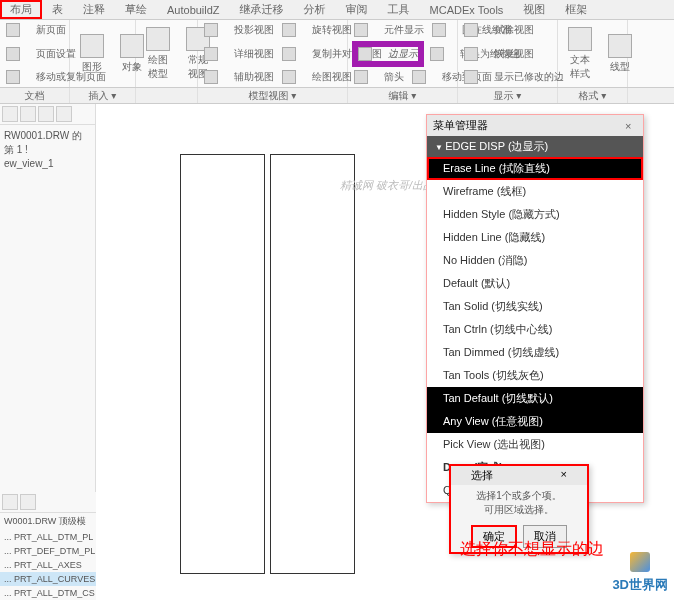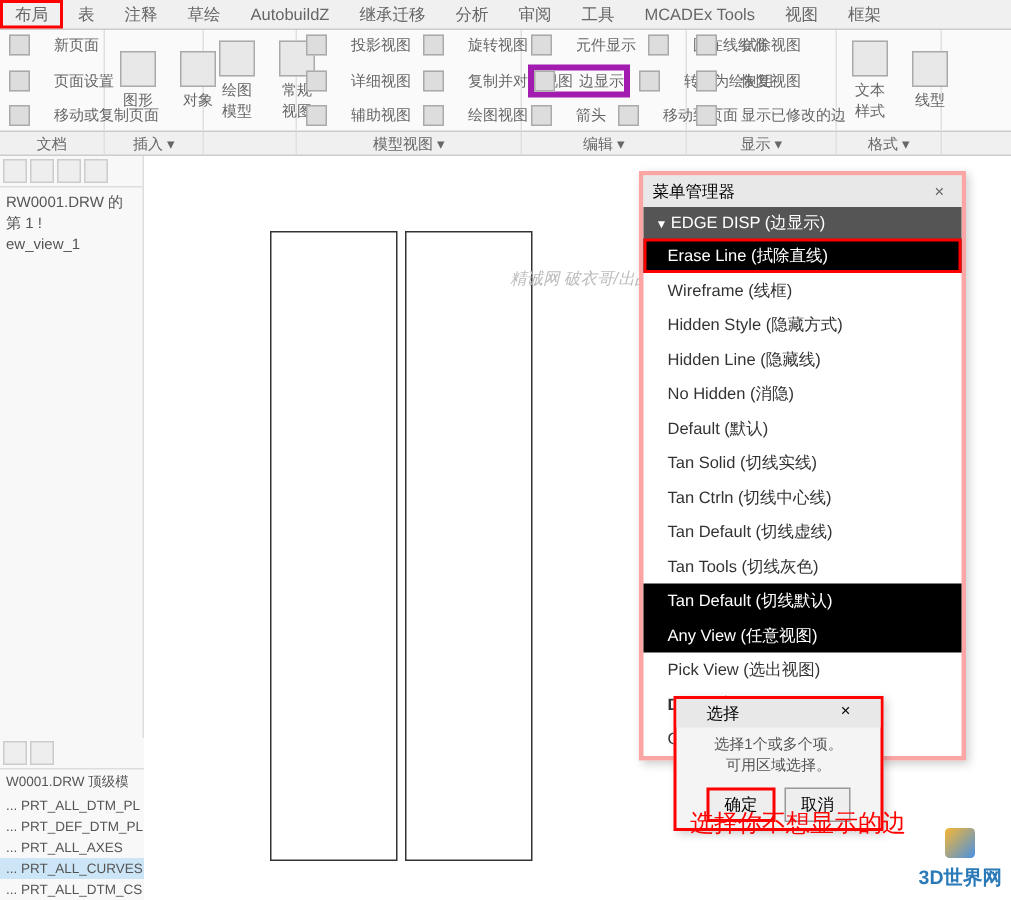--- a/index.html
+++ b/index.html
@@ -6,21 +6,21 @@
 body { width: 674px; height: 600px; background: #f5f5f5; overflow: hidden; position: relative; font-size: 11px; }
 
 .menubar { display: flex; background: #f0f0f0; border-bottom: 1px solid #ccc; height: 20px; align-items: center; }
 .menubar span { padding: 2px 10px; color: #666; cursor: pointer; }
 .menubar span.highlighted { border: 2px solid red; padding: 0 8px; }
 
 .ribbon { display: flex; background: #fafafa; height: 68px; border-bottom: 1px solid #ccc; }
 .ribbon-group { border-right: 1px solid #e0e0e0; padding: 2px 4px; display: flex; flex-direction: column; justify-content: space-between; }
 .ribbon-row { display: flex; gap: 4px; align-items: center; }
 .ribbon-item { display: flex; align-items: center; gap: 16px; color: #666; font-size: 10px; padding: 1px 2px; white-space: nowrap; }
-.ribbon-item.highlighted { border: 4px solid #a21caf; padding: 0; }
+.ribbon-item.highlighted { border: 6px solid #a21caf; padding: 0; font-style: italic; }
 .ribbon-big { display: flex; flex-direction: column; align-items: center; padding: 4px 6px; color: #666; font-size: 10px; }
 .icon-box { width: 14px; height: 14px; background: #ddd; border: 1px solid #aaa; display: inline-block; }
 .icon-big { width: 24px; height: 24px; background: #e8e8e8; border: 1px solid #aaa; margin-bottom: 2px; }
 
 .ribbon-labels { display: flex; background: #f0f0f0; border-bottom: 1px solid #ccc; height: 16px; font-size: 10px; color: #666; }
 .ribbon-label { text-align: center; padding: 1px 0; border-right: 1px solid #e0e0e0; }
 
 .workspace { position: relative; height: 496px; background: #fff; }
 .left-panel { position: absolute; left: 0; top: 0; width: 96px; height: 100%; background: #f8f8f8; border-right: 1px solid #ddd; }
 .small-toolbar { display: flex; gap: 2px; padding: 2px; border-bottom: 1px solid #ddd; }
@@ -31,21 +31,21 @@
 .tree-item { font-size: 9px; color: #555; padding: 2px 4px; white-space: nowrap; overflow: hidden; }
 .tree-item.selected { background: #cde6f7; }
 
 .canvas { position: absolute; left: 180px; top: 50px; width: 200px; height: 420px; }
 .rect { position: absolute; border: 1px solid #333; background: #fff; }
 .rect1 { left: 0; top: 0; width: 85px; height: 420px; }
 .rect2 { left: 90px; top: 0; width: 85px; height: 420px; }
 
 .watermark { position: absolute; left: 340px; top: 74px; color: #bbb; font-size: 11px; font-style: italic; }
 
-.menu-mgr { position: absolute; right: 30px; top: 10px; width: 218px; background: #fff; border: 3px solid #fca5a5; box-shadow: 2px 2px 6px rgba(0,0,0,0.2); }
+.menu-mgr { position: absolute; right: 30px; top: 10px; width: 218px; background: #fff; border: 1px solid #fca5a5; box-shadow: 2px 2px 6px rgba(0,0,0,0.2); }
 .menu-title { background: #e8e8e8; padding: 3px 6px; font-size: 11px; display: flex; justify-content: space-between; align-items: center; }
 .menu-close { width: 12px; cursor: pointer; color: #666; }
 .menu-sub { background: #555; color: #fff; padding: 3px 8px; font-size: 11px; }
 .menu-sub span::before { content: "▼ "; font-size: 8px; }
 .menu-list { }
 .menu-item { padding: 4px 16px; font-size: 11px; color: #333; cursor: pointer; }
 .menu-item.dark { background: #000000; color: #fff; }
 .menu-item.highlighted { border: 2px solid red; padding: 2px 14px; }
 .menu-item.bold { font-weight: bold; }
 
@@ -276,21 +276,21 @@
     <div class="menu-sub"><span>EDGE DISP (边显示)</span></div>
     <div class="menu-list" id="menu-list">
         <div class="menu-item dark highlighted">Erase Line (拭除直线)</div>
         <div class="menu-item">Wireframe (线框)</div>
         <div class="menu-item">Hidden Style (隐藏方式)</div>
         <div class="menu-item">Hidden Line (隐藏线)</div>
         <div class="menu-item">No Hidden (消隐)</div>
         <div class="menu-item">Default (默认)</div>
         <div class="menu-item">Tan Solid (切线实线)</div>
         <div class="menu-item">Tan Ctrln (切线中心线)</div>
-        <div class="menu-item">Tan Default (切线虚线)</div>
+        <div class="menu-item">Tan Dimmed (切线虚线)</div>
         <div class="menu-item">Tan Tools (切线灰色)</div>
         <div class="menu-item dark">Tan Default (切线默认)</div>
         <div class="menu-item dark">Any View (任意视图)</div>
         <div class="menu-item">Pick View (选出视图)</div>
         <div class="menu-item bold">Done (完成)</div>
         <div class="menu-item">Quit (退出)</div>
       </div>
   </div>
 
   <div class="select-dialog">

